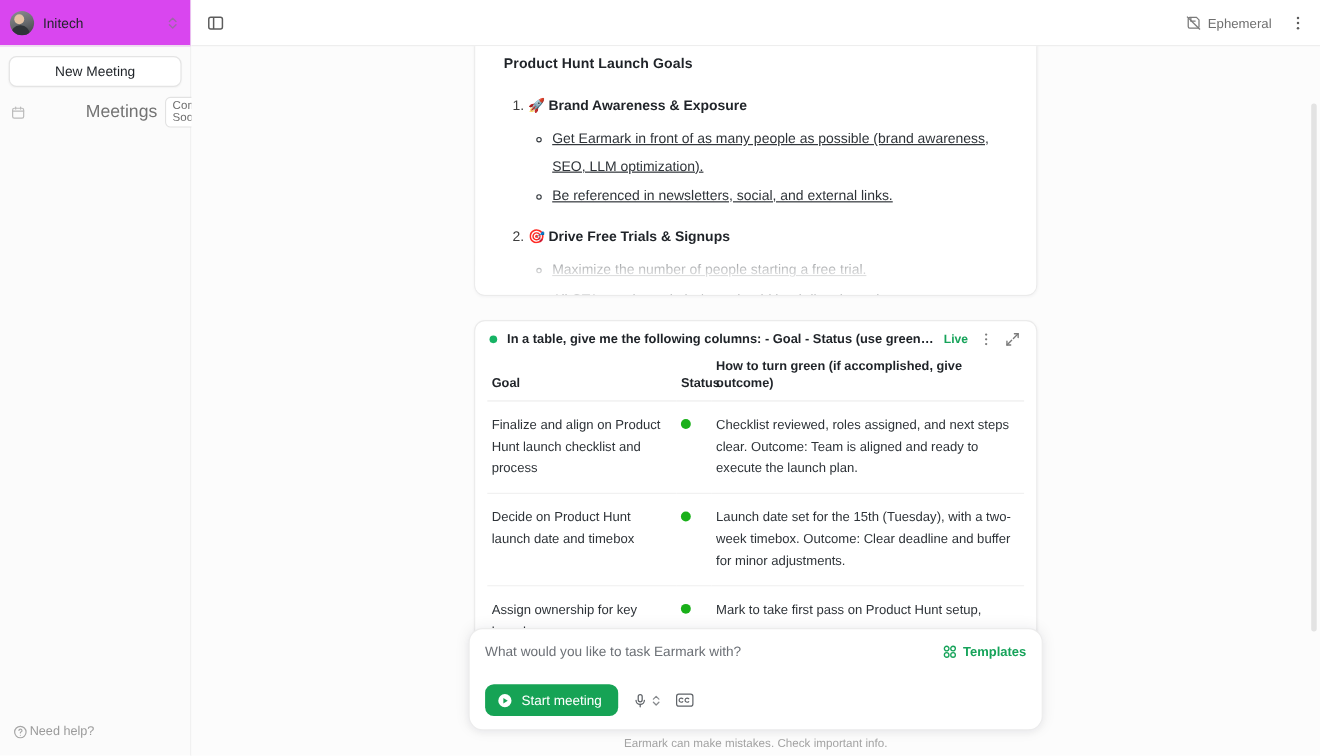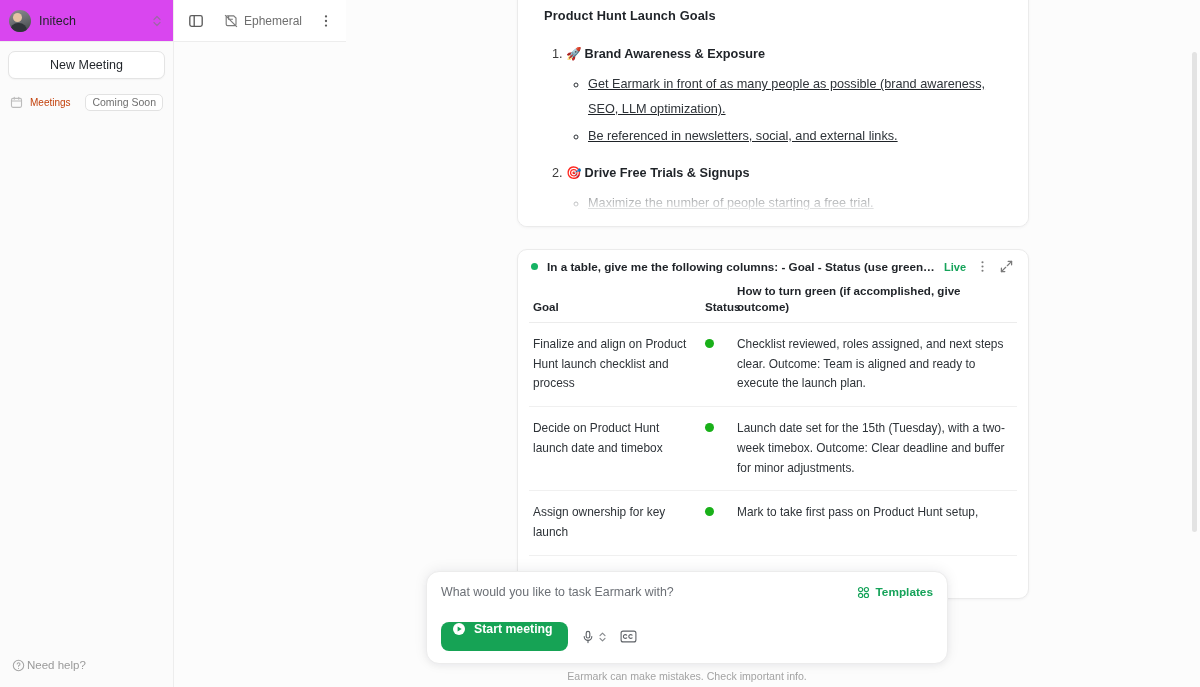--- a/index.html
+++ b/index.html
@@ -52,39 +52,39 @@
     justify-content: center; font-size: 12.5px; color: #1f2328;
     cursor: pointer; box-shadow: 0 1px 1.5px rgba(0,0,0,.035);
   }
 
   .nav-row {
     margin: 12px 8px 0 8px; height: 22px;
     display: flex; align-items: center; gap: 7px;
     padding: 0 2px;
   }
   .nav-icon { width: 13px; height: 13px; flex: 0 0 13px; color:#b9b9b9; }
-  .nav-label { font-size: 10px; color: #c2410c; flex: 1; }
+  .nav-label { font-size: 16px; color: #737373; flex: 1; margin-left: 48px; }
   .soon-badge {
     font-size: 10.5px; color: #6f6f6f; border: 1px solid #e2e2e2;
     border-radius: 5px; padding: 2px 6px 2.5px 6px; background:#fff;
     line-height: 1;
   }
 
   .sidebar-spacer { flex: 1; }
   .need-help {
     display: flex; align-items: center; gap: 2px;
     padding: 0 12px; height: 34px; margin-bottom: 5px;
     font-size: 11.5px; color: #9a9a9a; cursor: pointer;
   }
   .help-icon { width: 13px; height: 13px; flex: 0 0 13px; }
 
   
   .main {
     flex: 1; height: 687px; position: relative;
-    background: #fcfcfc; display: flex; flex-direction: row;
+    background: #fcfcfc; display: flex; flex-direction: column;
     min-width: 0;
   }
   .topbar {
     height: 42px; flex: 0 0 42px; background: #ffffff;
     border-bottom: 1px solid #ededed;
     display: flex; align-items: center;
     padding: 0 12px 0 14px; gap: 10px;
   }
   .panel-toggle { width: 16px; height: 16px; cursor: pointer; color:#6b6b6b; }
   .topbar-spacer { flex: 1; }
@@ -205,22 +205,22 @@
     font-size: 11.8px; color: #16a35a; font-weight: 700; cursor: pointer;
     flex: 0 0 auto;
   }
   .tpl-icon { width: 13px; height: 13px; flex: 0 0 13px; }
   .composer-row2 {
     display: flex; align-items: center; gap: 13px; margin-top: 23px;
   }
   .start-btn {
     height: 29px; background: #16a355; color: #fff;
     border: none; border-radius: 8px;
-    display: flex; gap: 8px;
-    padding: 0 15px 0 11px; font-size: 12.3px; font-weight: 700;
+    display: flex; align-items: center; gap: 8px;
+    padding: 0 15px 0 11px; font-size: 12.3px; font-weight: 400;
     cursor: pointer; font-family: inherit;
   }
   .play-ic { width: 14px; height: 14px; flex: 0 0 14px; }
   .mic-group { display: flex; align-items: center; gap: 3px; cursor: pointer; color:#5f6368;}
   .mic-ic { width: 14px; height: 14px; }
   .mini-chev { width: 9px; height: 12px; opacity:.75;}
   .cc-ic { width: 17px; height: 13px; cursor: pointer; color:#5f6368;}
   .disclaimer {
     font-size: 10.6px; color: #a3a3a3; margin-top: 6px; padding-bottom: 5px;
     pointer-events: auto;

